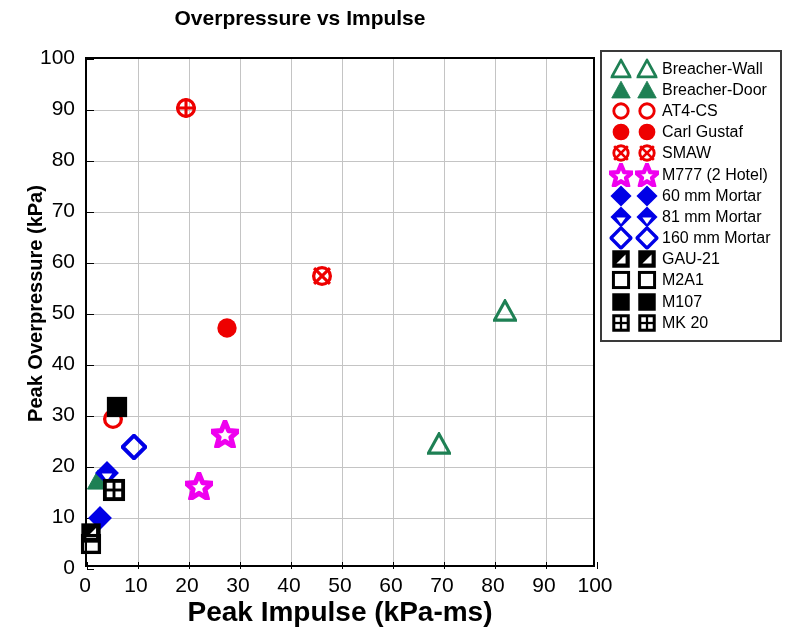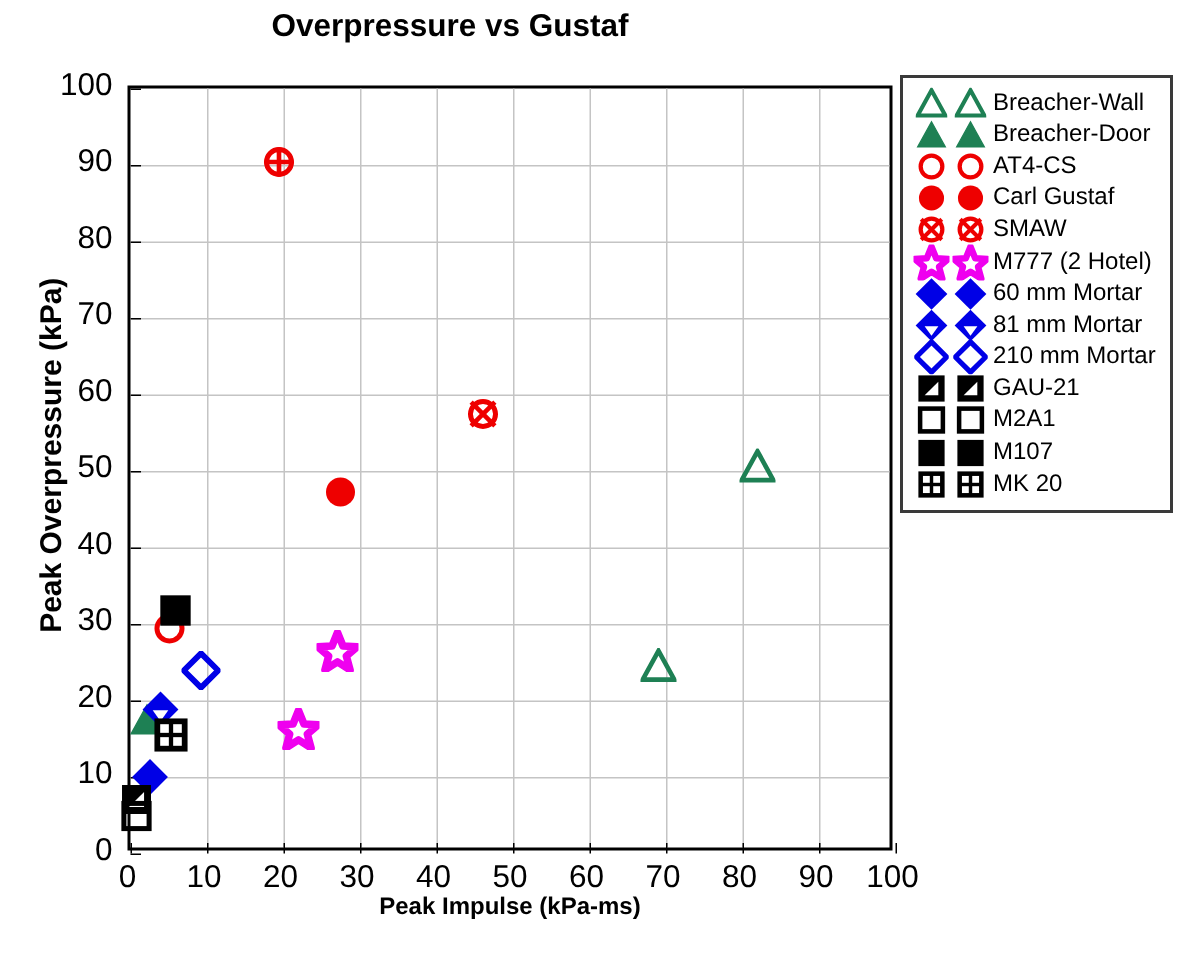--- a/index.html
+++ b/index.html
@@ -78,21 +78,21 @@
     font-size: 21px;
     font-weight: normal;
     transform: translateX(-50%);
   }
   #xaxis-title {
     position: absolute;
     left: 85px;
     top: 596px;
     width: 510px;
     text-align: center;
-    font-size: 16px;
+    font-size: 28px;
     font-weight: bold;
   }
   #yaxis-title {
     position: absolute;
     left: -130px;
     top: 292px;
     width: 330px;
     text-align: center;
     font-size: 20px;
     font-weight: bold;
@@ -132,21 +132,21 @@
     font-size: 16px;
     white-space: nowrap;
     padding-left: 2px;
   }
 </style>
 </head>
 <body>
 
 <div id="figure">
 
-  <div id="chart-title">Overpressure vs Gustaf</div>
+  <div id="chart-title">Overpressure vs Impulse</div>
 
   <div id="yaxis-title">Peak Overpressure (kPa)</div>
   <div id="xaxis-title">Peak Impulse (kPa-ms)</div>
 
   <div id="ytick-labels">
       <div class="ytick-label" style="left: 29px; top: 567px;">0</div>
       <div class="ytick-label" style="left: 29px; top: 516px;">10</div>
       <div class="ytick-label" style="left: 29px; top: 465px;">20</div>
       <div class="ytick-label" style="left: 29px; top: 414px;">30</div>
       <div class="ytick-label" style="left: 29px; top: 363px;">40</div>
@@ -375,21 +375,21 @@
       </div>
       <div class="legend-row">
         <div class="legend-swatch">
           <div class="marker s1"><svg width="23" height="23" viewBox="0 0 100 100">
               <path d="M50 6 L94 50 L50 94 L6 50 Z" fill="none" stroke="#0000e6" stroke-width="15"></path>
             </svg></div>
           <div class="marker s2"><svg width="23" height="23" viewBox="0 0 100 100">
               <path d="M50 6 L94 50 L50 94 L6 50 Z" fill="none" stroke="#0000e6" stroke-width="15"></path>
             </svg></div>
         </div>
-        <div class="legend-label">210 mm Mortar</div>
+        <div class="legend-label">160 mm Mortar</div>
       </div>
       <div class="legend-row">
         <div class="legend-swatch">
           <div class="marker s1"><svg width="19" height="19" viewBox="0 0 100 100">
               <rect x="4" y="4" width="92" height="92" fill="#000000"></rect>
               <path d="M26 74 L74 74 L74 26 Z" fill="#ffffff"></path>
             </svg></div>
           <div class="marker s2"><svg width="19" height="19" viewBox="0 0 100 100">
               <rect x="4" y="4" width="92" height="92" fill="#000000"></rect>
               <path d="M26 74 L74 74 L74 26 Z" fill="#ffffff"></path>

